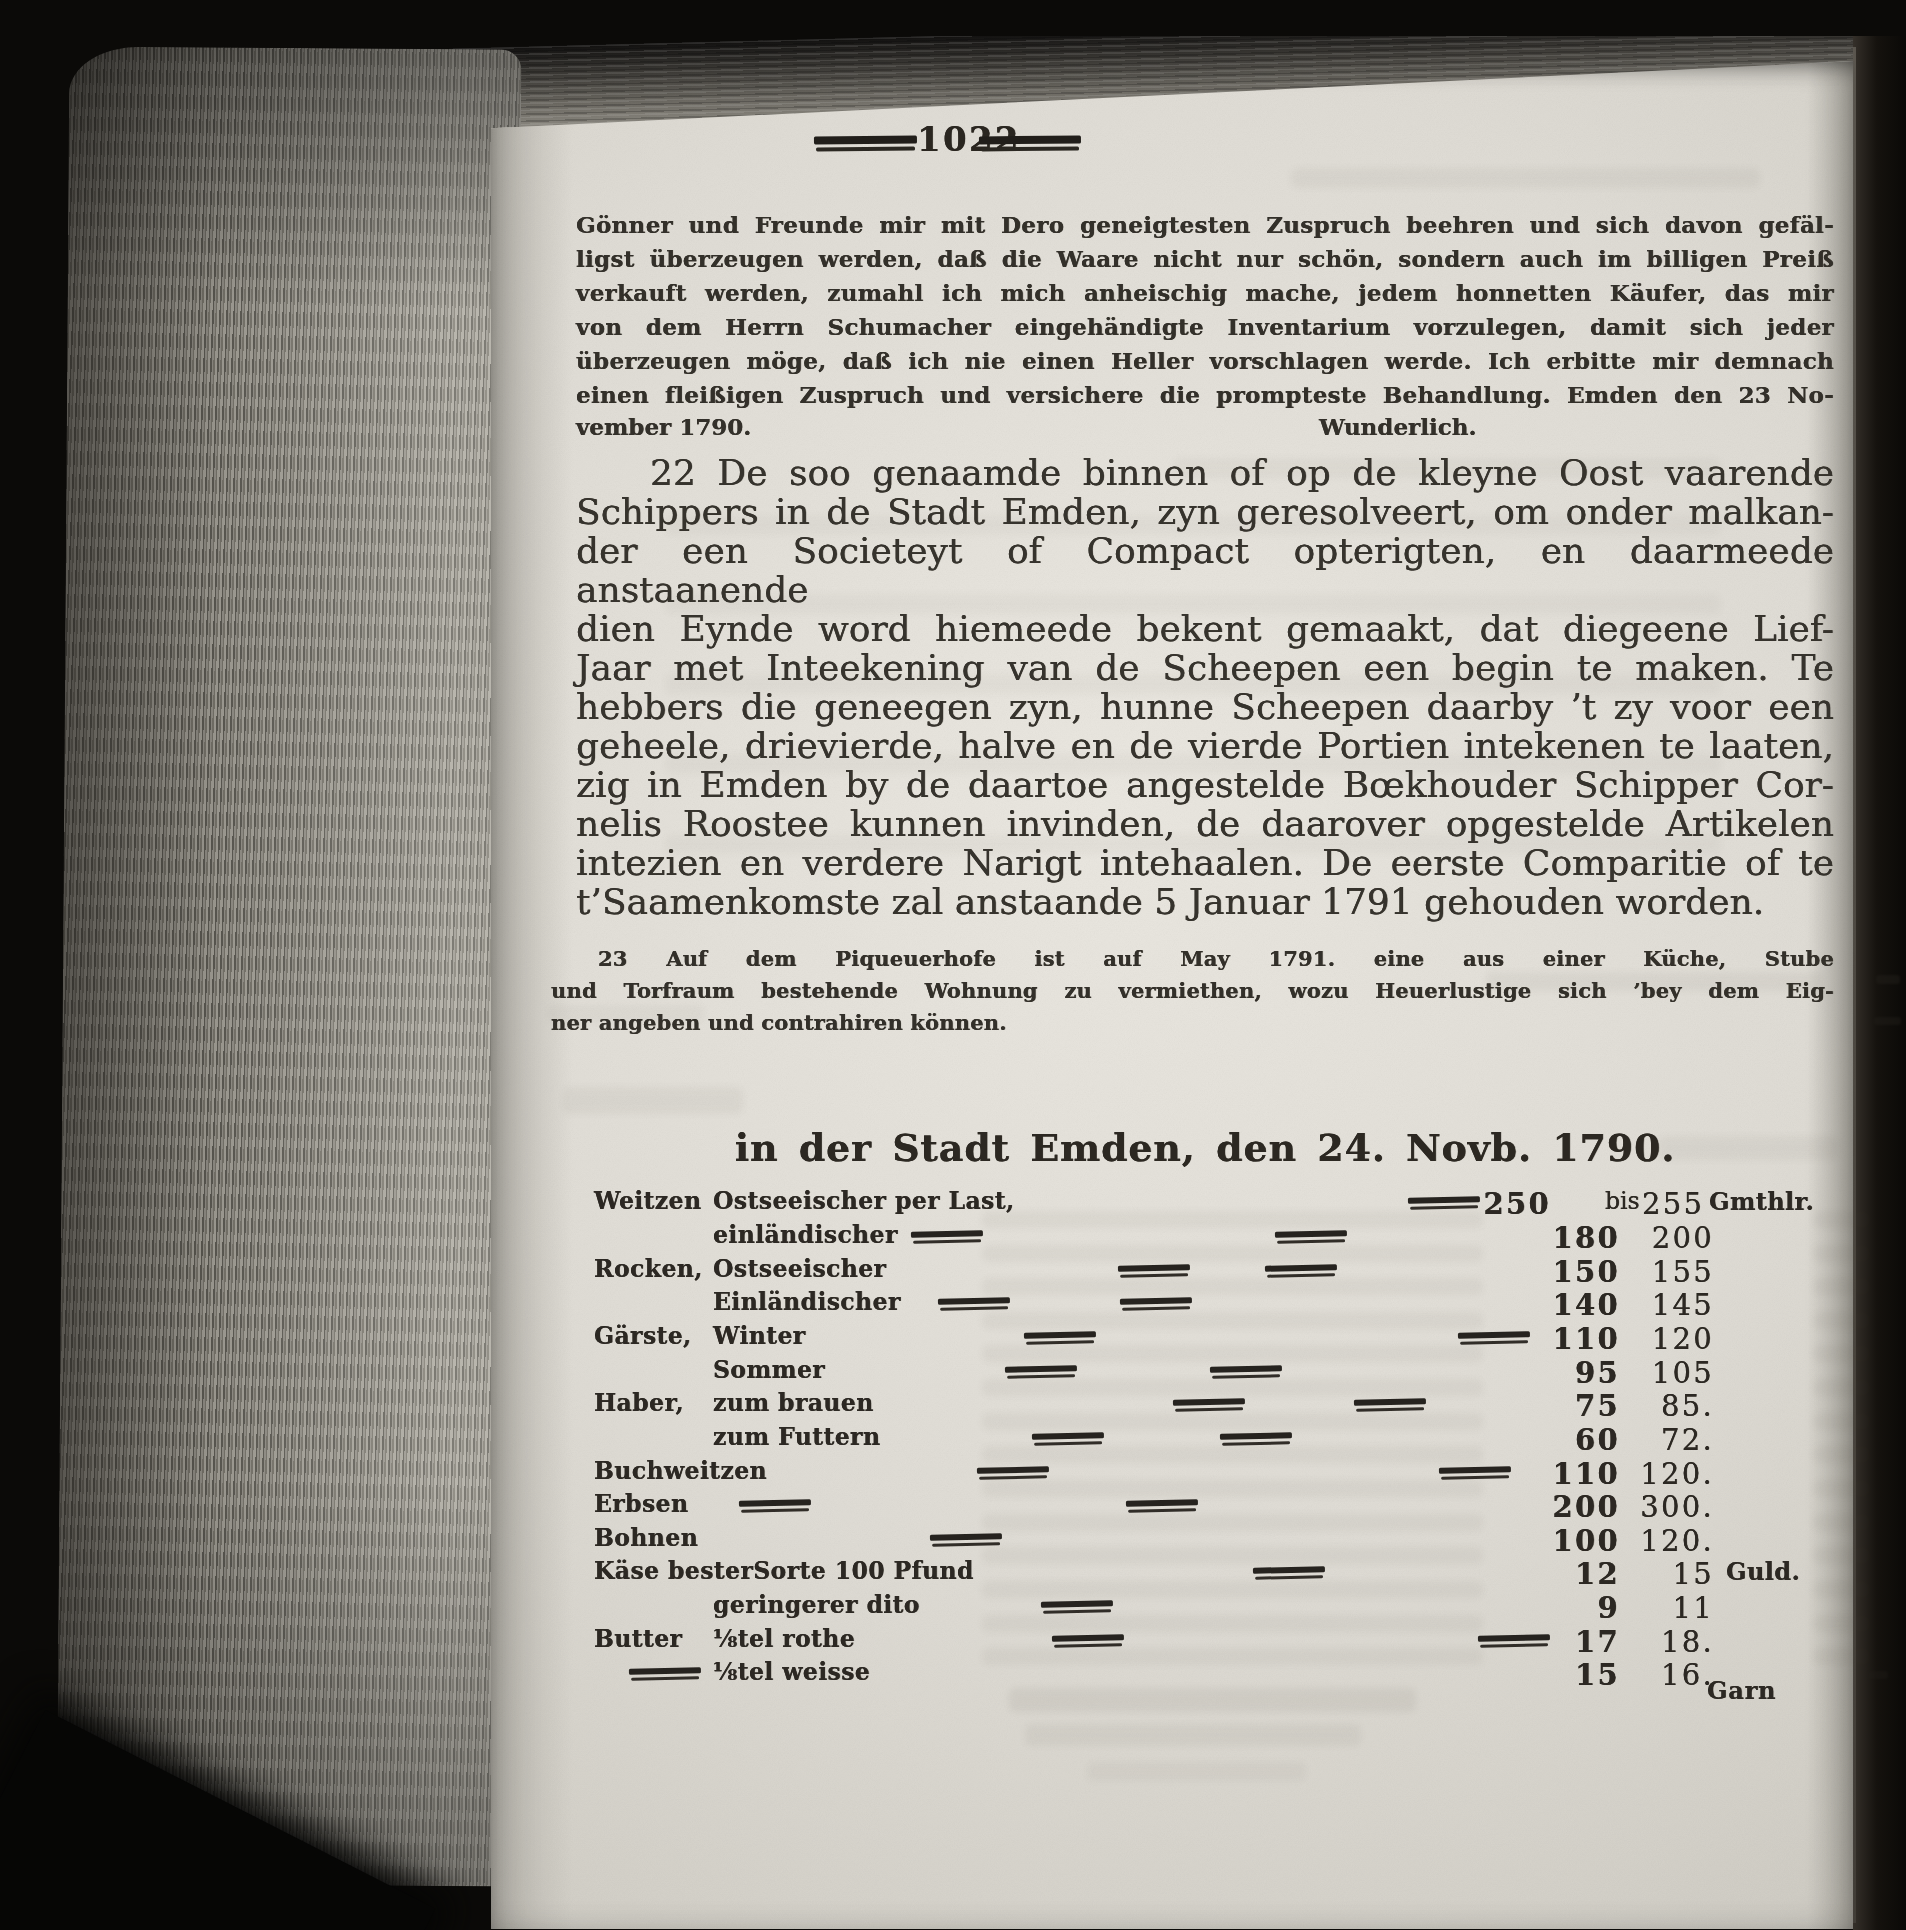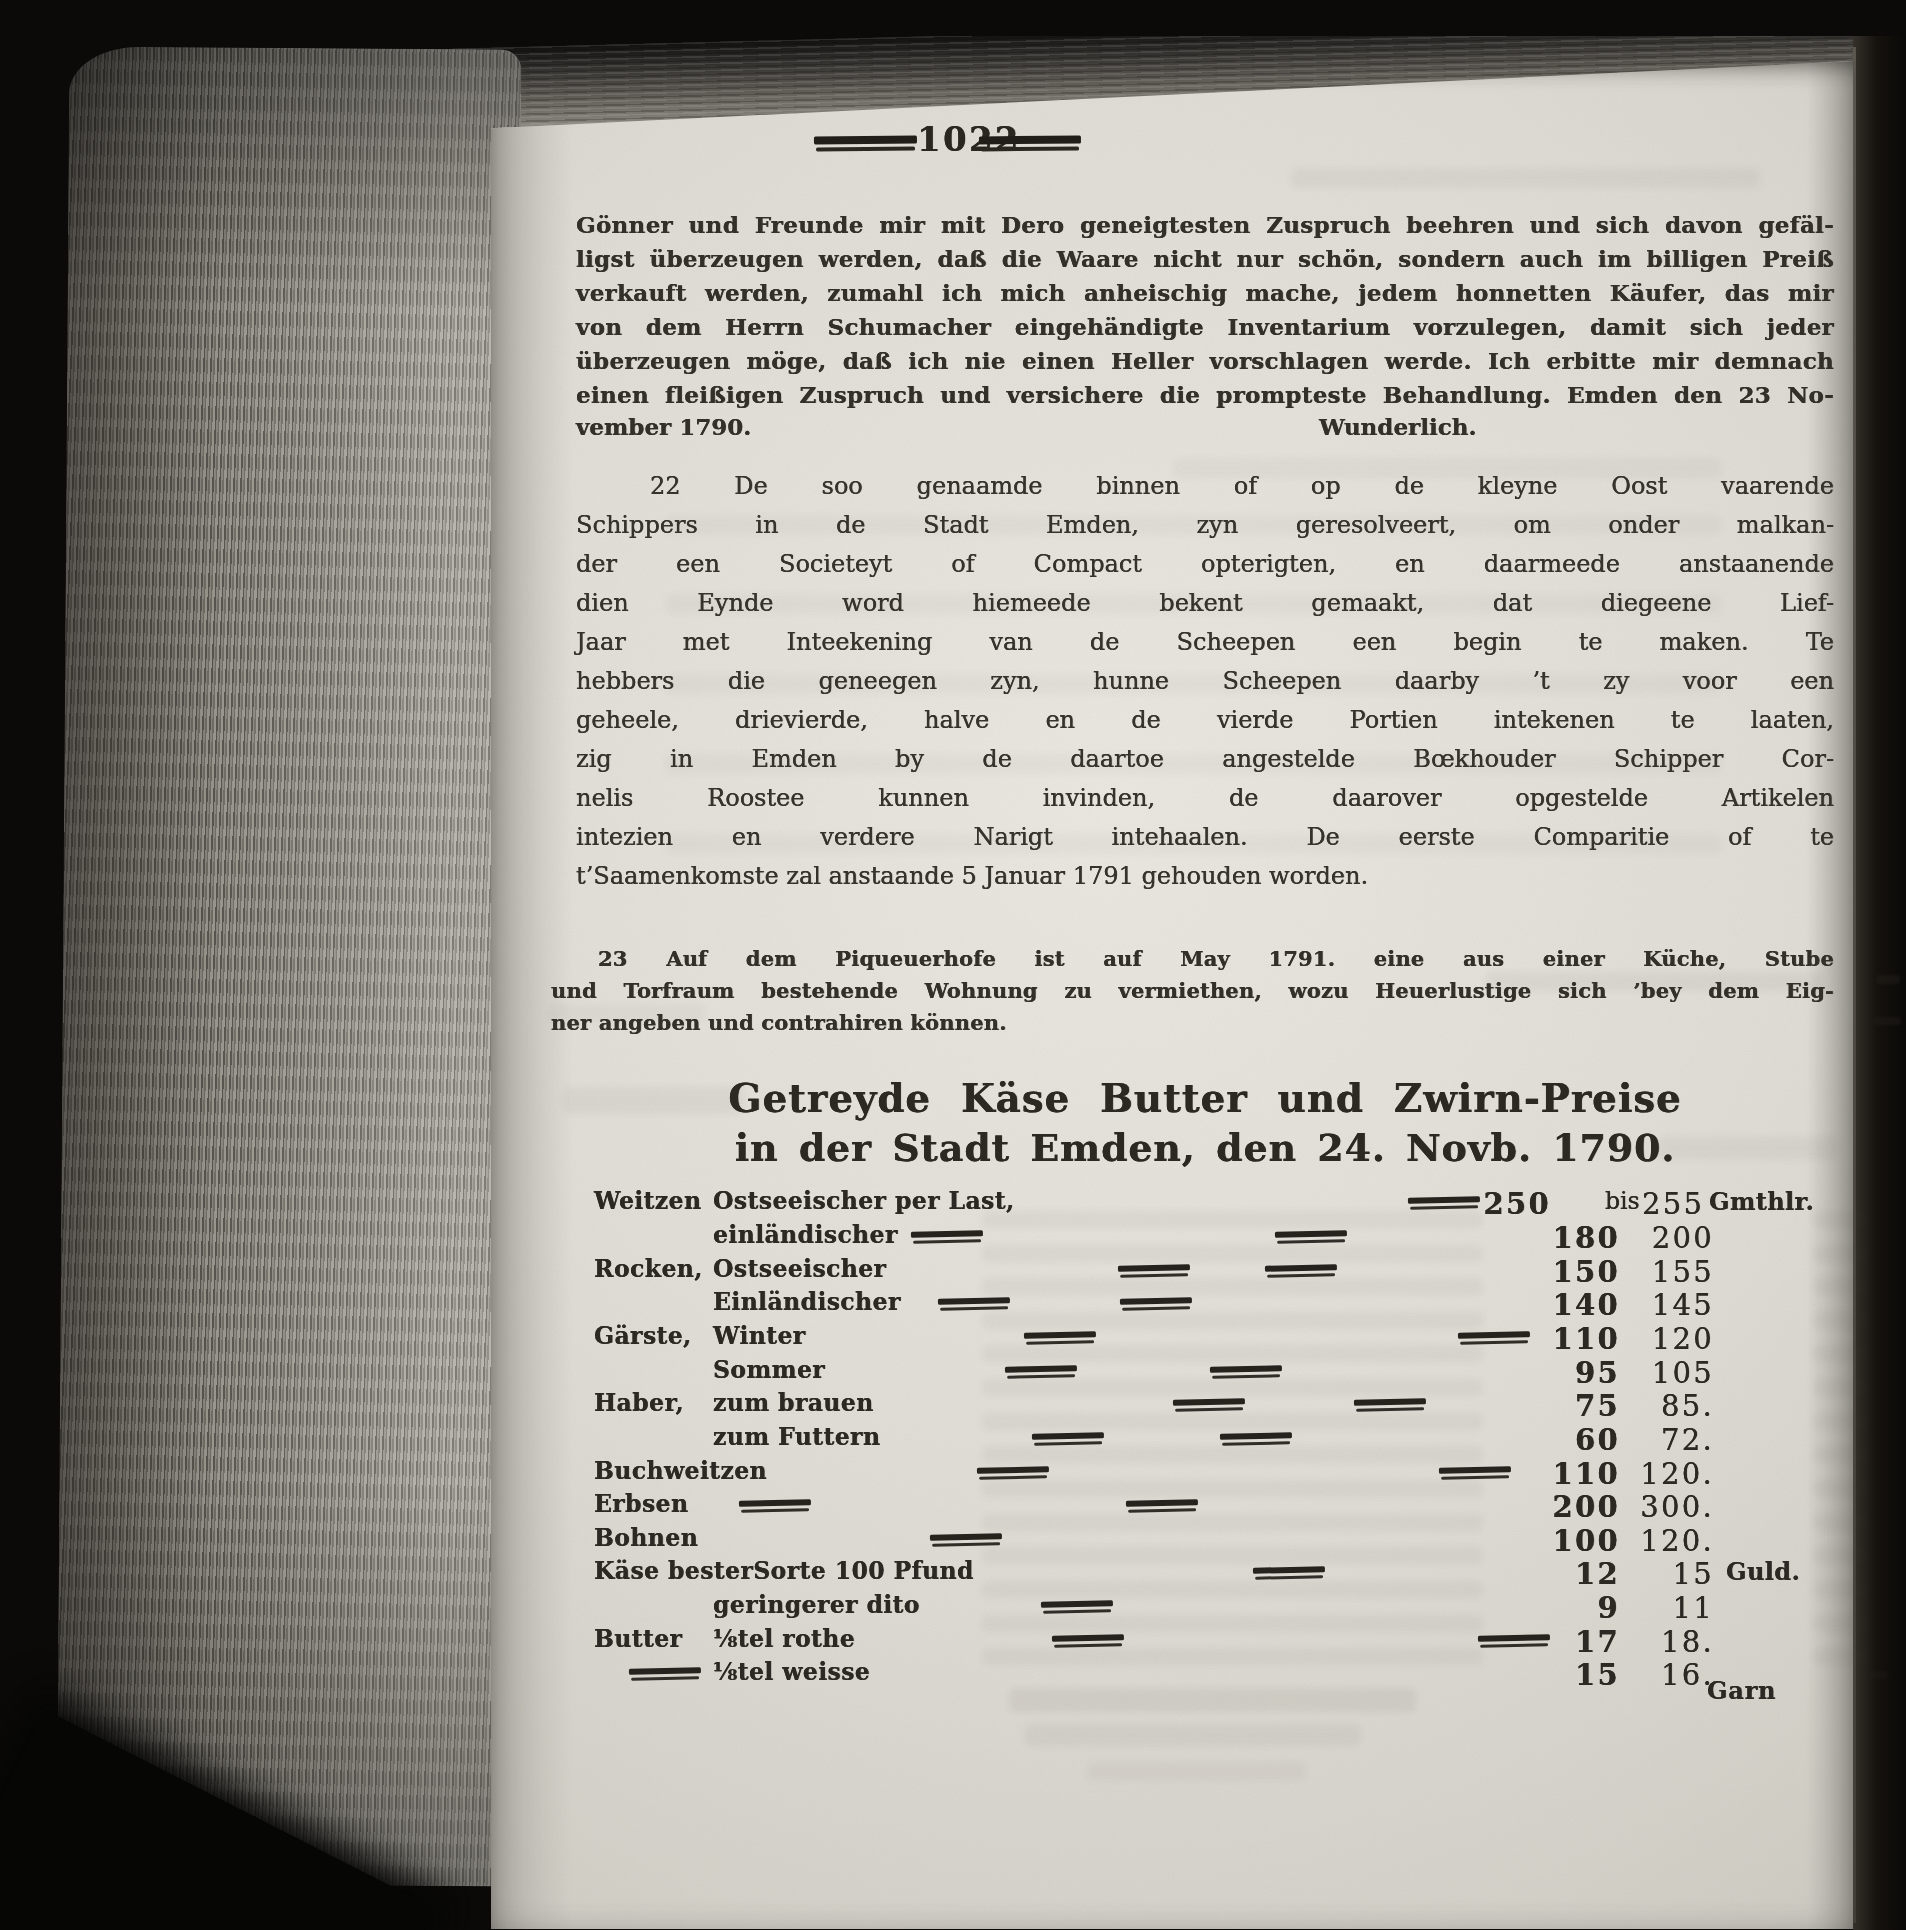--- a/index.html
+++ b/index.html
@@ -50,21 +50,21 @@
   .hrule-r{left:979px;top:136px;width:102px;}
 
   .par{position:absolute;left:576px;width:1258px;}
   .tline{text-align:justify;text-align-last:justify;white-space:normal;}
   .last-left .tline:last-child{text-align-last:left;}
   .par-1{top:208px;font-size:23px;line-height:34px;letter-spacing:0.3px;}
   .par-1-close{position:absolute;left:576px;top:410px;width:1258px;font-size:23px;line-height:34px;}
   .par-1-close .sig{position:absolute;left:743px;}
   .ghost-text{position:absolute;left:580px;top:444px;width:641px;font-size:27px;
     color:#6e675c;opacity:.30;filter:blur(0.9px);letter-spacing:0.8px;font-weight:600;}
-  .par-22{top:467px;font-size:24px;line-height:39px;color:#36332d;font-weight:500;}
+  .par-22{top:453px;font-size:36px;line-height:39px;color:#36332d;font-weight:500;}
   .ind95 .tline:first-child{text-indent:74px;}
   .par-23{left:551px;top:943px;width:1283px;font-size:21px;line-height:32px;letter-spacing:0.2px;}
   .ind60 .tline:first-child{text-indent:47px;}
 
   .tbl-title1{position:absolute;left:576px;top:1075px;width:1258px;text-align:center;
     font-size:39px;font-weight:700;word-spacing:15.6px;letter-spacing:0.8px;color:#2c2822;}
   .tbl-title2{position:absolute;left:576px;top:1125px;width:1258px;text-align:center;
     font-size:38px;font-weight:700;word-spacing:6.3px;letter-spacing:0.8px;color:#2c2822;}
 
   
@@ -131,21 +131,20 @@
         <div class="tline">intezien en verdere Narigt intehaalen.  De eerste Comparitie of te</div>
         <div class="tline">t’Saamenkomste zal anstaande 5 Januar 1791 gehouden worden.</div>
       </div>
 
     <div class="par par-23 frak ind60 last-left">
         <div class="tline">23 Auf dem Piqueuerhofe ist auf May 1791. eine aus einer Küche, Stube</div>
         <div class="tline">und Torfraum bestehende Wohnung zu vermiethen, wozu Heuerlustige sich ’bey dem Eig-</div>
         <div class="tline">ner angeben und contrahiren können.</div>
       </div>
 
-    <div class="tbl-title1">Getreyde Käse Butter und Zwirn-Preise</div>
     <div class="tbl-title2">in der Stadt Emden, den 24. Novb. 1790.</div>
 
     <div id="rows">
         <div class="trow r0" style="top: 1187px;"><span class="c1">Weitzen</span><span class="c2">Ostseeischer per Last,</span><span class="dash" style="left: 814px;"></span><span class="p1">250</span><span class="mid">bis</span><span class="p2">255</span><span class="unit">Gmthlr.</span></div>
         <div class="trow r1" style="top: 1221px;"><span class="c1"></span><span class="c2">einländischer</span><span class="dash" style="left: 317px;"></span><span class="dash" style="left: 681px;"></span><span class="p1">180</span><span class="p2">200</span></div>
         <div class="trow r2" style="top: 1255px;"><span class="c1">Rocken,</span><span class="c2">Ostseeischer</span><span class="dash" style="left: 524px;"></span><span class="dash" style="left: 671px;"></span><span class="p1">150</span><span class="p2">155</span></div>
         <div class="trow r3" style="top: 1288px;"><span class="c1"></span><span class="c2">Einländischer</span><span class="dash" style="left: 344px;"></span><span class="dash" style="left: 526px;"></span><span class="p1">140</span><span class="p2">145</span></div>
         <div class="trow r4" style="top: 1322px;"><span class="c1">Gärste,</span><span class="c2">Winter</span><span class="dash" style="left: 430px;"></span><span class="dash" style="left: 864px;"></span><span class="p1">110</span><span class="p2">120</span></div>
         <div class="trow r5" style="top: 1356px;"><span class="c1"></span><span class="c2">Sommer</span><span class="dash" style="left: 411px;"></span><span class="dash" style="left: 616px;"></span><span class="p1">95</span><span class="p2">105</span></div>
         <div class="trow r6" style="top: 1389px;"><span class="c1">Haber,</span><span class="c2">zum brauen</span><span class="dash" style="left: 579px;"></span><span class="dash" style="left: 760px;"></span><span class="p1">75</span><span class="p2">85.</span></div>

